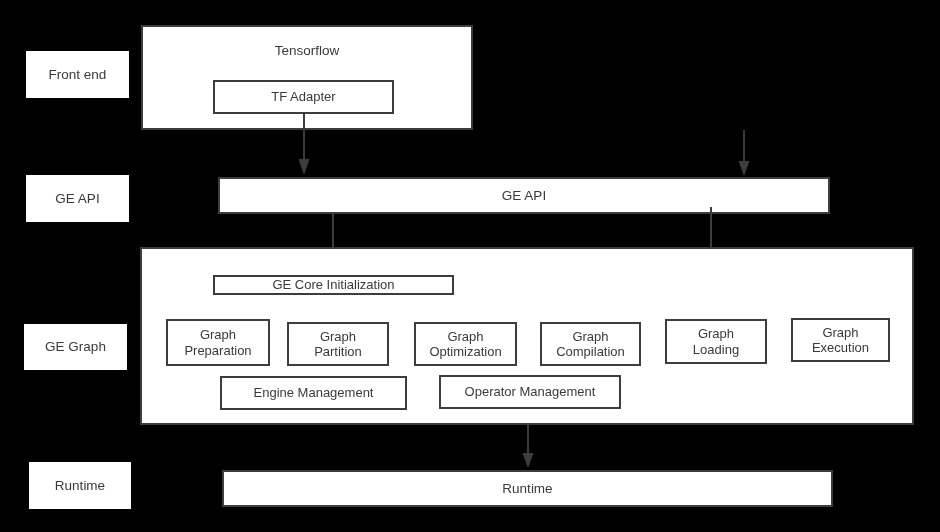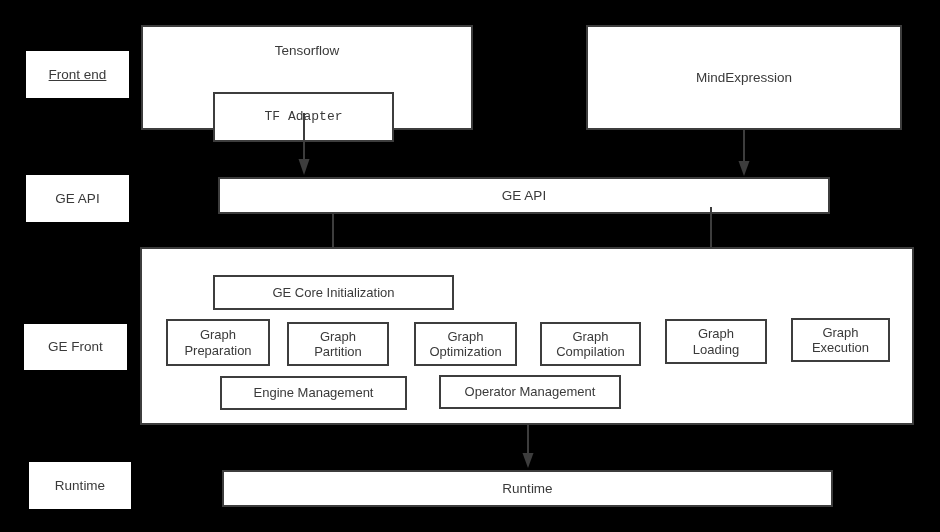--- a/index.html
+++ b/index.html
@@ -63,47 +63,44 @@
   .arrow {
     position: absolute;
   }
   .arrow svg { display: block; overflow: visible; }
 </style>
 </head>
 <body>
 
 <div id="canvas">
 
-  <div class="box stage-label" style="left:26px; top:51px; width:103px; height:47px;text-decoration:underline;">
+  <div class="box stage-label" style="left:26px; top:51px; width:103px; height:47px;">
     <span>Front end</span>
   </div>
 
   <div class="box stage-label" style="left:26px; top:175px; width:103px; height:47px;">
     <span>GE API</span>
   </div>
 
   <div class="box stage-label" style="left:24px; top:324px; width:103px; height:46px;">
-    <span>GE Front</span>
+    <span>GE Graph</span>
   </div>
 
   <div class="box stage-label" style="left:29px; top:462px; width:102px; height:47px;">
     <span>Runtime</span>
   </div>
 
   <div class="box frame" style="left:141px; top:25px; width:332px; height:105px;">
     <span class="frame-title">Tensorflow</span>
   </div>
 
-  <div class="box node" style="left:213px; top:92px; width:181px; height:50px;font-family:Liberation Mono, monospace;">
+  <div class="box node" style="left:213px; top:80px; width:181px; height:34px;">
     <span>TF Adapter</span>
   </div>
 
-  <div class="box frame centered" style="left:586px; top:25px; width:316px; height:105px; align-items:center;">
-    <span class="frame-title">MindExpression</span>
-  </div>
 
   <div class="arrow" style="left:297px; top:113px; width:14px; height:64px;">
     <svg width="14" height="64" viewBox="0 0 14 64">
       <line x1="7" y1="0" x2="7" y2="48" stroke="#3d3d3d" stroke-width="2"></line>
       <polygon points="7,62 1.5,46 12.5,46" fill="#3d3d3d"></polygon>
     </svg>
   </div>
 
   <div class="arrow" style="left:737px; top:130px; width:14px; height:48px;">
     <svg width="14" height="48" viewBox="0 0 14 48">
@@ -125,21 +122,21 @@
 
   <div class="arrow" style="left:704px; top:207px; width:14px; height:69px;">
     <svg width="14" height="69" viewBox="0 0 14 69">
       <line x1="7" y1="0" x2="7" y2="53" stroke="#3d3d3d" stroke-width="2"></line>
       <polygon points="7,67 1.5,51 12.5,51" fill="#3d3d3d"></polygon>
     </svg>
   </div>
 
   <div class="container" style="left:140px; top:247px; width:774px; height:178px;"></div>
 
-  <div class="box node" style="left:213px; top:275px; width:241px; height:35px;text-align:center;">
+  <div class="box node" style="left:213px; top:275px; width:241px; height:20px;text-align:center;">
     <span>GE Core Initialization</span>
   </div>
 
 
   <div class="box node" style="left:166px; top:319px; width:104px; height:47px;">
     <span>Graph
 Preparation</span>
   </div>
 
   <div class="box node" style="left:287px; top:322px; width:102px; height:44px;">

